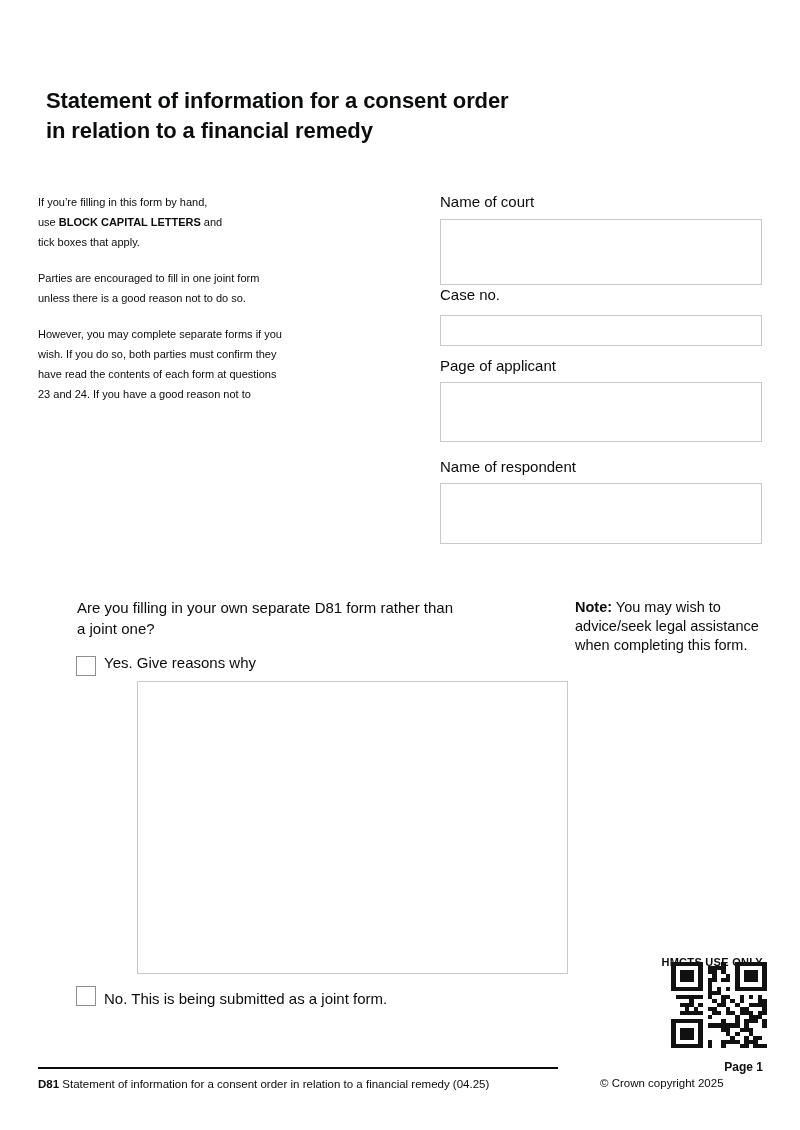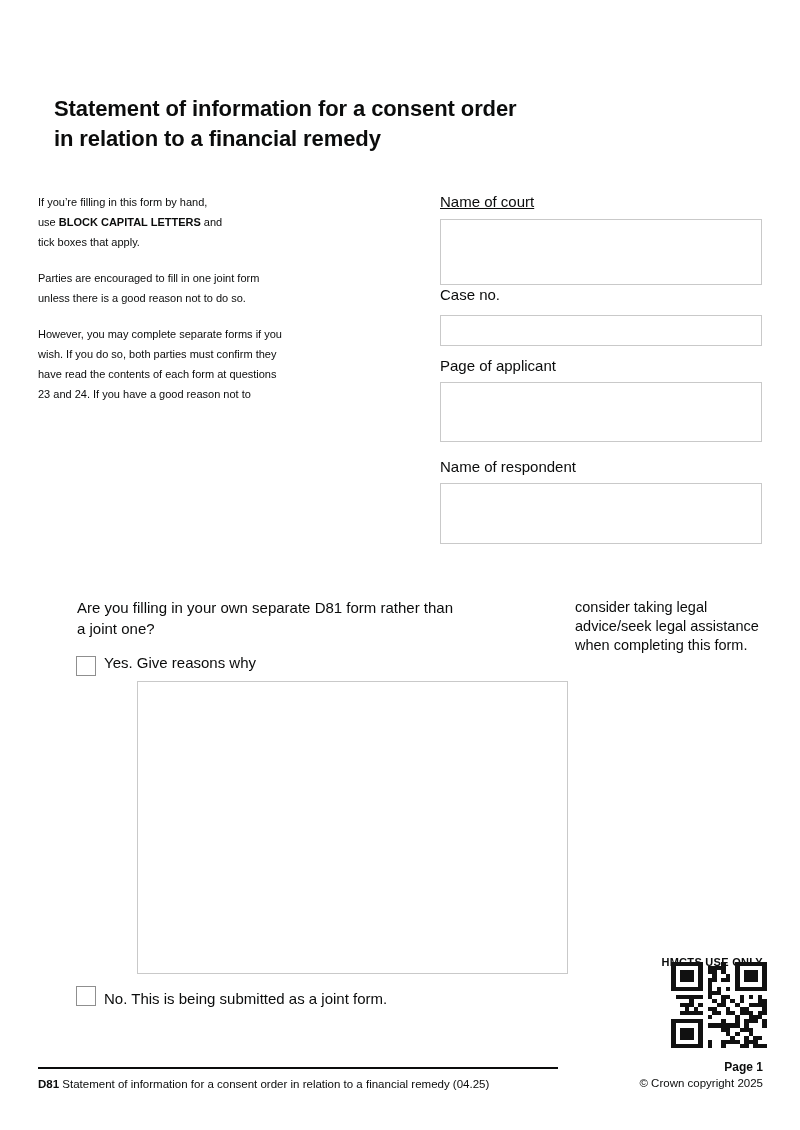--- a/index.html
+++ b/index.html
@@ -3,21 +3,21 @@
 <meta charset="utf-8">
 <style>
   html,body{margin:0;padding:0;background:#ffffff;}
   .page{
     position:relative;width:800px;height:1130px;background:#ffffff;
     font-family:"Liberation Sans",sans-serif;color:#0b0c0c;overflow:hidden;
   }
   .abs{position:absolute;}
   .line{display:block;}
 
-  .title{font-size:22px;font-weight:bold;line-height:30px;letter-spacing:-0.1px;margin:16px;}
+  .title{font-size:22px;font-weight:bold;line-height:30px;letter-spacing:-0.1px;margin:8px;}
 
   .bodytext{font-size:11px;line-height:20px;}
   .bodytext p{margin:0 0 16px 0;}
   b,strong{font-weight:bold;}
 
   .field-label{font-size:15px;line-height:20px;}
   .field-box{
     box-sizing:border-box;border:1px solid #c9c9c9;background:#ffffff;
     font-family:"Liberation Sans",sans-serif;font-size:15px;color:#0b0c0c;
     padding:6px 8px;resize:none;outline:none;display:block;
@@ -34,21 +34,21 @@
   .checkbox:checked{background:#ffffff;}
   .check-label{font-size:15px;line-height:20px;}
 
   .note{font-size:14.5px;line-height:19px;}
 
   .hmcts{font-size:11px;letter-spacing:0.3px;text-align:right;}
 
   .footer-rule{background:#0b0c0c;height:1.5px;}
   .footer-text{font-size:11.5px;line-height:14px;}
   .page-num{font-size:12px;font-weight:bold;text-align:right;}
-  .copyright{font-size:11.5px;text-align:right;}
+  .copyright{font-size:11.5px;}
 
   #qr-svg{shape-rendering:crispEdges;display:block;}
 </style>
 </head>
 <body>
 
 <div class="page">
 
   <h1 class="abs title" style="left:38px;top:78px;width:560px;">
     <span class="line">Statement of information for a consent order</span>
@@ -66,39 +66,39 @@
       <span class="line">unless there is a good reason not to do so.</span>
     </p>
     <p>
       <span class="line">However, you may complete separate forms if you</span>
       <span class="line">wish. If you do so, both parties must confirm they</span>
       <span class="line">have read the contents of each form at questions</span>
       <span class="line">23 and 24. If you have a good reason not to</span>
     </p>
   </div>
 
-  <div class="abs field-label" style="left:440px;top:192px;text-decoration:underline;">Name of court</div>
+  <div class="abs field-label" style="left:440px;top:192px;">Name of court</div>
   <textarea class="abs field-box" style="left: 440px; top: 219px; width: 322px; height: 66px;"></textarea>
 
   <div class="abs field-label" style="left:440px;top:285px;">Case no.</div>
   <input type="text" class="abs field-box" style="left: 440px; top: 315px; width: 322px; height: 31px;" value="">
 
   <div class="abs field-label" style="left:440px;top:356px;">Page of applicant</div>
   <textarea class="abs field-box" style="left: 440px; top: 382px; width: 322px; height: 60px;"></textarea>
 
   <div class="abs field-label" style="left:440px;top:457px;">Name of respondent</div>
   <textarea class="abs field-box" style="left: 440px; top: 483px; width: 322px; height: 61px;"></textarea>
 
   <div class="abs question" style="left:77px;top:597px;width:440px;">
     <span class="line">Are you filling in your own separate D81 form rather than</span>
     <span class="line">a joint one?</span>
   </div>
 
   <div class="abs note" style="left:575px;top:598px;width:195px;">
-    <span class="line">consider taking legal</span>
+    <span class="line"><strong>Note:</strong><span> You may wish to</span></span>
     <span class="line">advice/seek legal assistance</span>
     <span class="line">when completing this form.</span>
   </div>
 
   <input type="checkbox" class="abs checkbox" style="left: 76px; top: 656px;">
   <label class="abs check-label" style="left:104px;top:653px;" for="">Yes. Give reasons why</label>
 
   <textarea class="abs field-box" style="left: 137px; top: 681px; width: 431px; height: 293px;"></textarea>
 
   <input type="checkbox" class="abs checkbox" style="left: 76px; top: 986px;">

